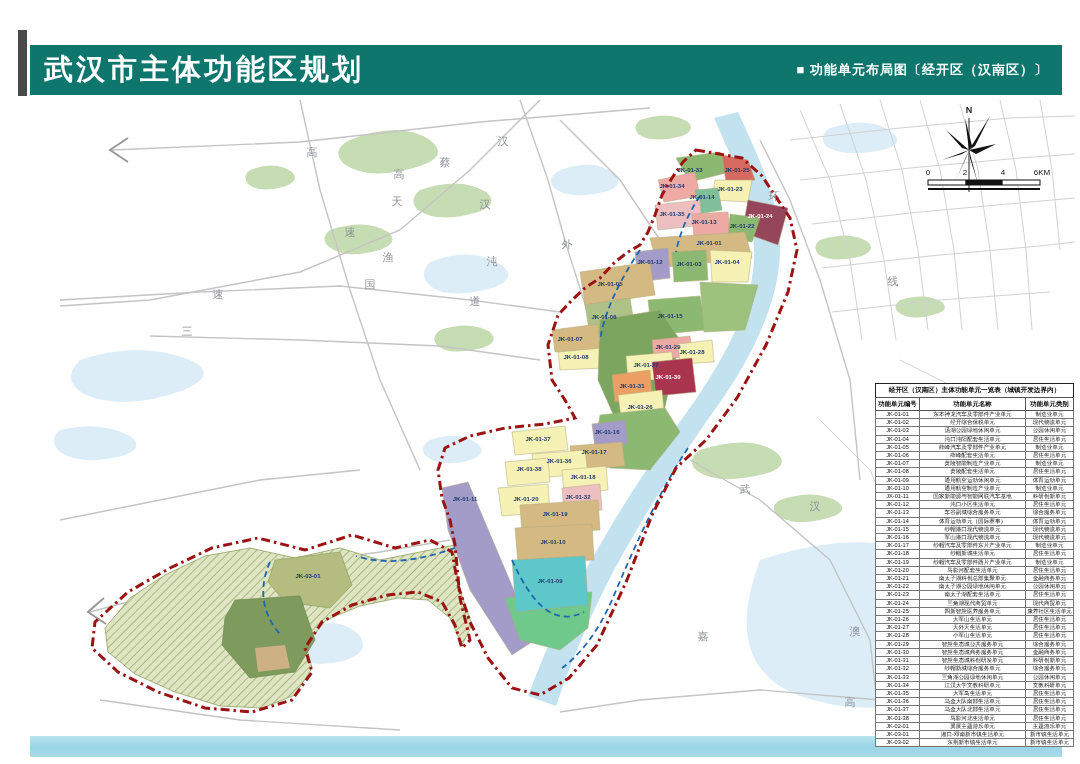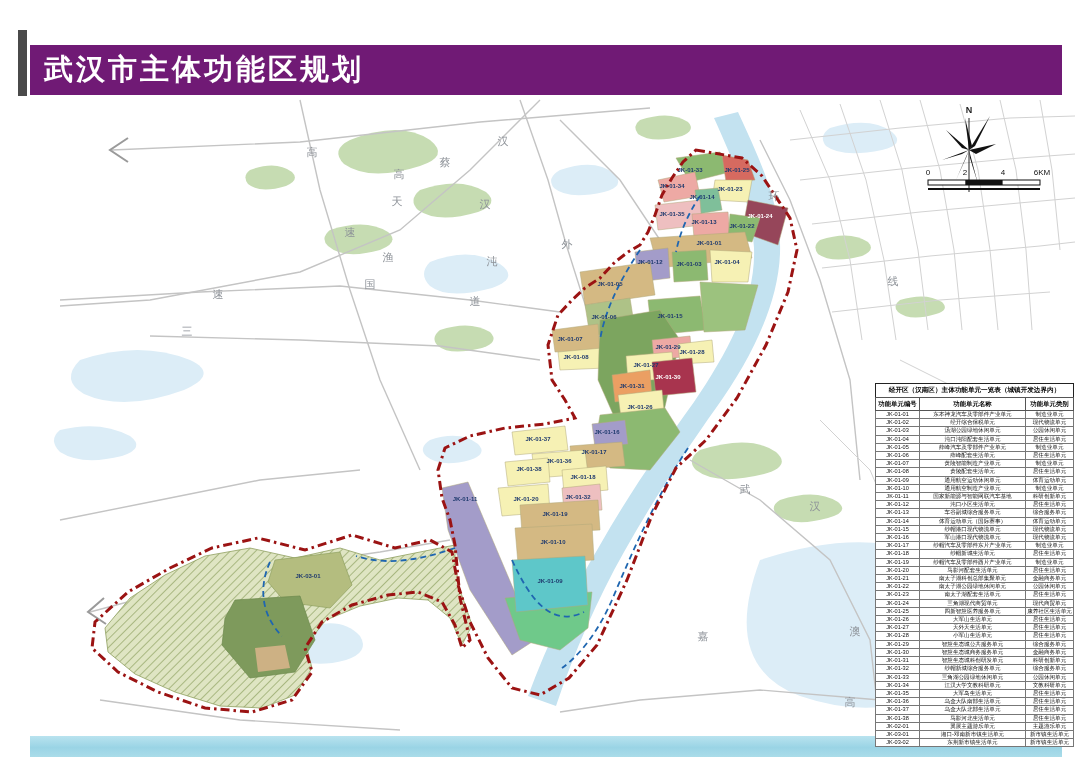--- a/index.html
+++ b/index.html
@@ -1,20 +1,20 @@
 <!DOCTYPE html>
 <html><head>
 <meta charset="utf-8">
 <style>
   html,body{margin:0;padding:0;background:#e8e8e8;}
   #page{position:relative;width:1080px;height:764px;background:#ffffff;overflow:hidden;
         font-family:"Liberation Sans","DejaVu Sans",sans-serif;}
   
   #left-strip{position:absolute;left:18px;top:30px;width:9px;height:66px;background:#4a4a4a;}
-  #header-bar{position:absolute;left:30px;top:45px;width:1032px;height:50px;background:#701a75;
+  #header-bar{position:absolute;left:30px;top:45px;width:1032px;height:50px;background:#0f766e;
               display:flex;align-items:center;justify-content:space-between;padding:0 14px;box-sizing:border-box;}
   #page-title{color:#ffffff;font-size:29px;font-weight:bold;letter-spacing:3px;}
   #map-subtitle{color:#ffffff;font-size:13px;font-weight:bold;letter-spacing:1px;}
   
   #footer-strip{position:absolute;left:30px;top:736px;width:1032px;height:21px;
                 background:linear-gradient(180deg,#b9e3ef 0%,#9ad4e5 55%,#aadce9 100%);}
   
   #map-wrap{position:absolute;left:0;top:0;width:1080px;height:764px;}
   #map-svg{position:absolute;left:0;top:0;}
   .unit-label{position:absolute;transform:translate(-50%,-50%);font-size:6px;font-weight:bold;
@@ -264,20 +264,21 @@
         <div class="road-label" style="left: 815px; top: 506px;">汉</div>
         <div class="road-label" style="left: 703px; top: 636px;">嘉</div>
         <div class="road-label" style="left: 855px; top: 631px;">澳</div>
         <div class="road-label" style="left: 850px; top: 702px;">高</div>
       </div>
   </div>
 
   <div id="left-strip"></div>
   <div id="header-bar">
     <div id="page-title">武汉市主体功能区规划</div>
+    <div id="map-subtitle">■ 功能单元布局图〔经开区（汉南区）〕</div>
   </div>
 
   <div id="footer-strip"></div>
 
   <table id="unit-table">
     <caption>经开区（汉南区）主体功能单元一览表（城镇开发边界内）</caption>
     <colgroup>
         <col class="c1">
         <col class="c2">
         <col class="c3">

